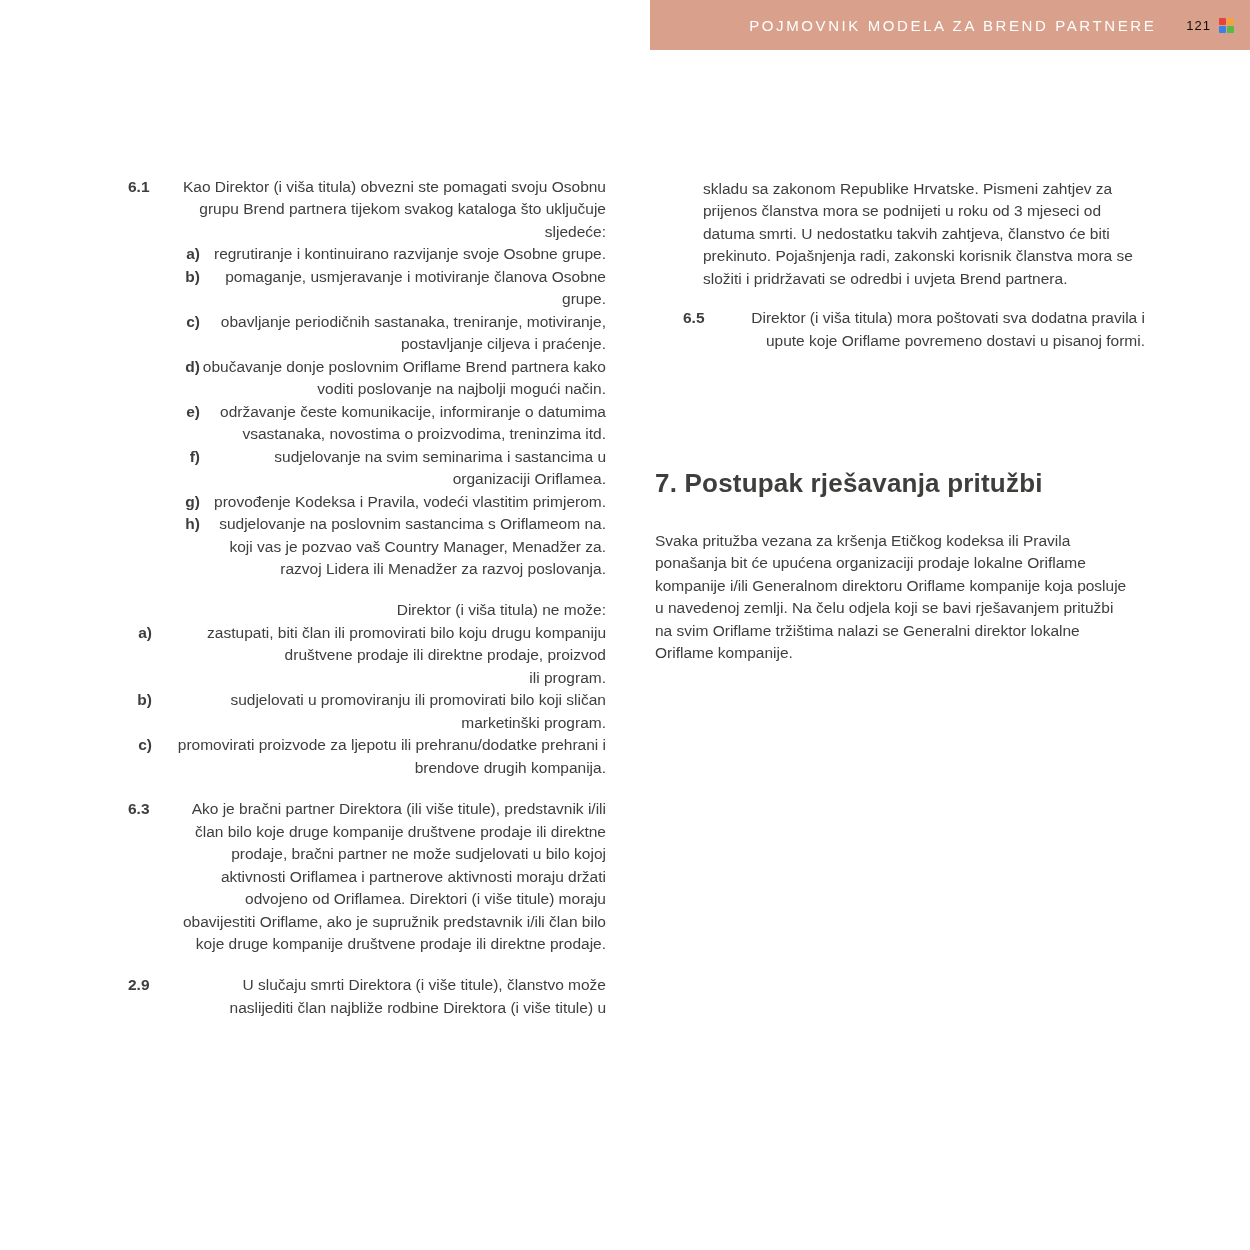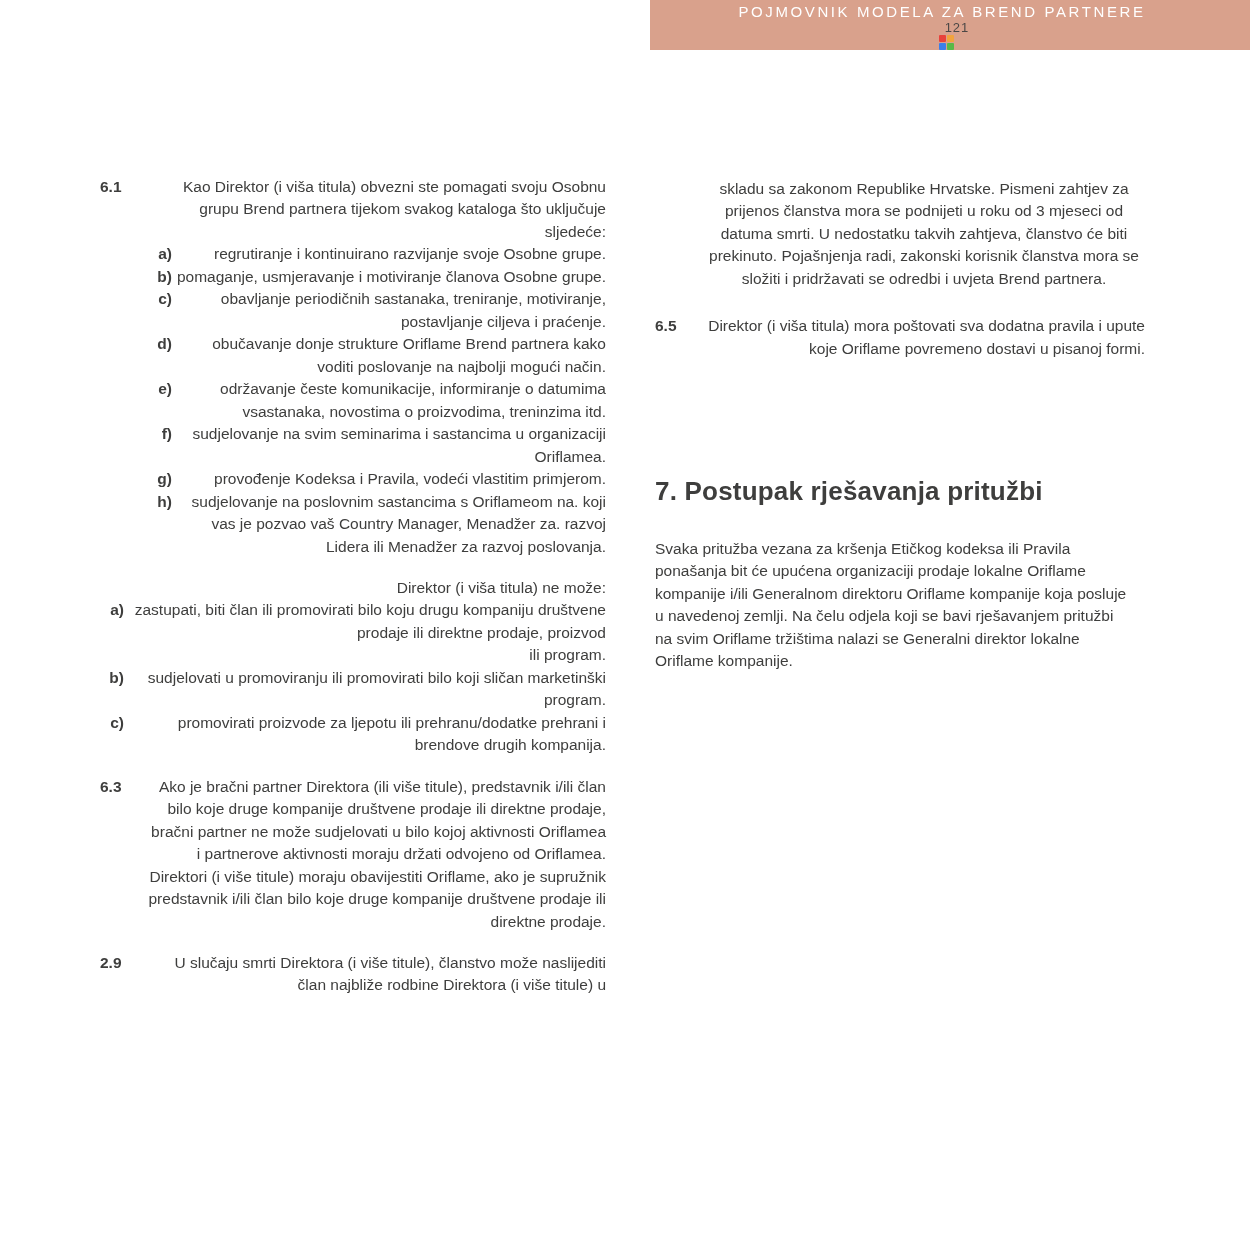--- a/index.html
+++ b/index.html
@@ -23,21 +23,21 @@
     padding-right:16px;
   }
   .topbar-title {
     color:#ffffff;
     font-size:15px;
     letter-spacing:2.6px;
     font-weight:400;
     white-space:nowrap;
   }
   .topbar-page {
-    color:#404040;
+    color:#000000;
     opacity:.92;
     font-size:13px;
     margin-left:30px;
     letter-spacing:1px;
   }
   .logo {
     display:grid;
     grid-template-columns:7px 7px;
     grid-template-rows:7px 7px;
     gap:1px;
@@ -45,45 +45,45 @@
   }
   .logo-sq { width:7px; height:7px; border-radius:1px; }
 
   
   .col { position:absolute; font-size:15.5px; line-height:1.45; }
   .col-left { left:100px; top:176px; width:506px; }
   .col-right { left:655px; top:178px; width:490px; }
 
   .intro { font-weight:700; margin-bottom:25px; }
 
-  .item { display:flex; margin-bottom:19px; }
+  .item { display:flex; margin-bottom:19px;margin-left:28px; }
   .num { font-weight:700; width:48px; flex-shrink:0; }
   .ibody { flex:1;text-align:right; }
   .sub { display:flex; }
   .letter { font-weight:700; width:24px; flex-shrink:0; }
   .stext { flex:1; white-space:pre-line; }
 
-  .cont { padding-left:48px; margin-bottom:25px;text-align:center; }
+  .cont { padding-left:48px; margin-bottom:17px; }
 
   .section-heading {
     font-size:26px;
     font-weight:700;
     color:#3e3e3d;
     margin-top:113px;
     margin-bottom:27px;
     letter-spacing:.2px;
   }
   .section-body { width:476px; }
 </style>
 </head>
 <body>
 
 <div class="page">
 
-  <header class="topbar" style="background: rgb(217, 161, 140); flex-direction: column;">
+  <header class="topbar" style="background: rgb(217, 161, 140);">
     <span class="topbar-title">POJMOVNIK MODELA ZA BREND PARTNERE</span>
     <span class="topbar-page">121</span>
     <span class="logo">
       <span class="logo-sq" style="background: rgb(232, 66, 60);"></span>
       <span class="logo-sq" style="background: rgb(242, 163, 60);"></span>
       <span class="logo-sq" style="background: rgb(60, 127, 232);"></span>
       <span class="logo-sq" style="background: rgb(88, 185, 71);"></span>
     </span>
   </header>
 
@@ -101,21 +101,21 @@
         <div class="sub">
           <span class="letter">b)</span>
           <span class="stext">pomaganje, usmjeravanje i motiviranje članova Osobne grupe.</span>
         </div>
         <div class="sub">
           <span class="letter">c)</span>
           <span class="stext">obavljanje periodičnih sastanaka, treniranje, motiviranje, postavljanje ciljeva i praćenje.</span>
         </div>
         <div class="sub">
           <span class="letter">d)</span>
-          <span class="stext">obučavanje donje strukture Oriflame Brend partnera kako voditi poslovanje na najbolji mogući način.</span>
+          <span class="stext">obučavanje donje poslovnim Oriflame Brend partnera kako voditi poslovanje na najbolji mogući način.</span>
         </div>
         <div class="sub">
           <span class="letter">e)</span>
           <span class="stext">održavanje česte komunikacije, informiranje o datumima vsastanaka, novostima o proizvodima, treninzima itd.</span>
         </div>
         <div class="sub">
           <span class="letter">f)</span>
           <span class="stext">sudjelovanje na svim seminarima i sastancima u organizaciji Oriflamea.</span>
         </div>
         <div class="sub">

